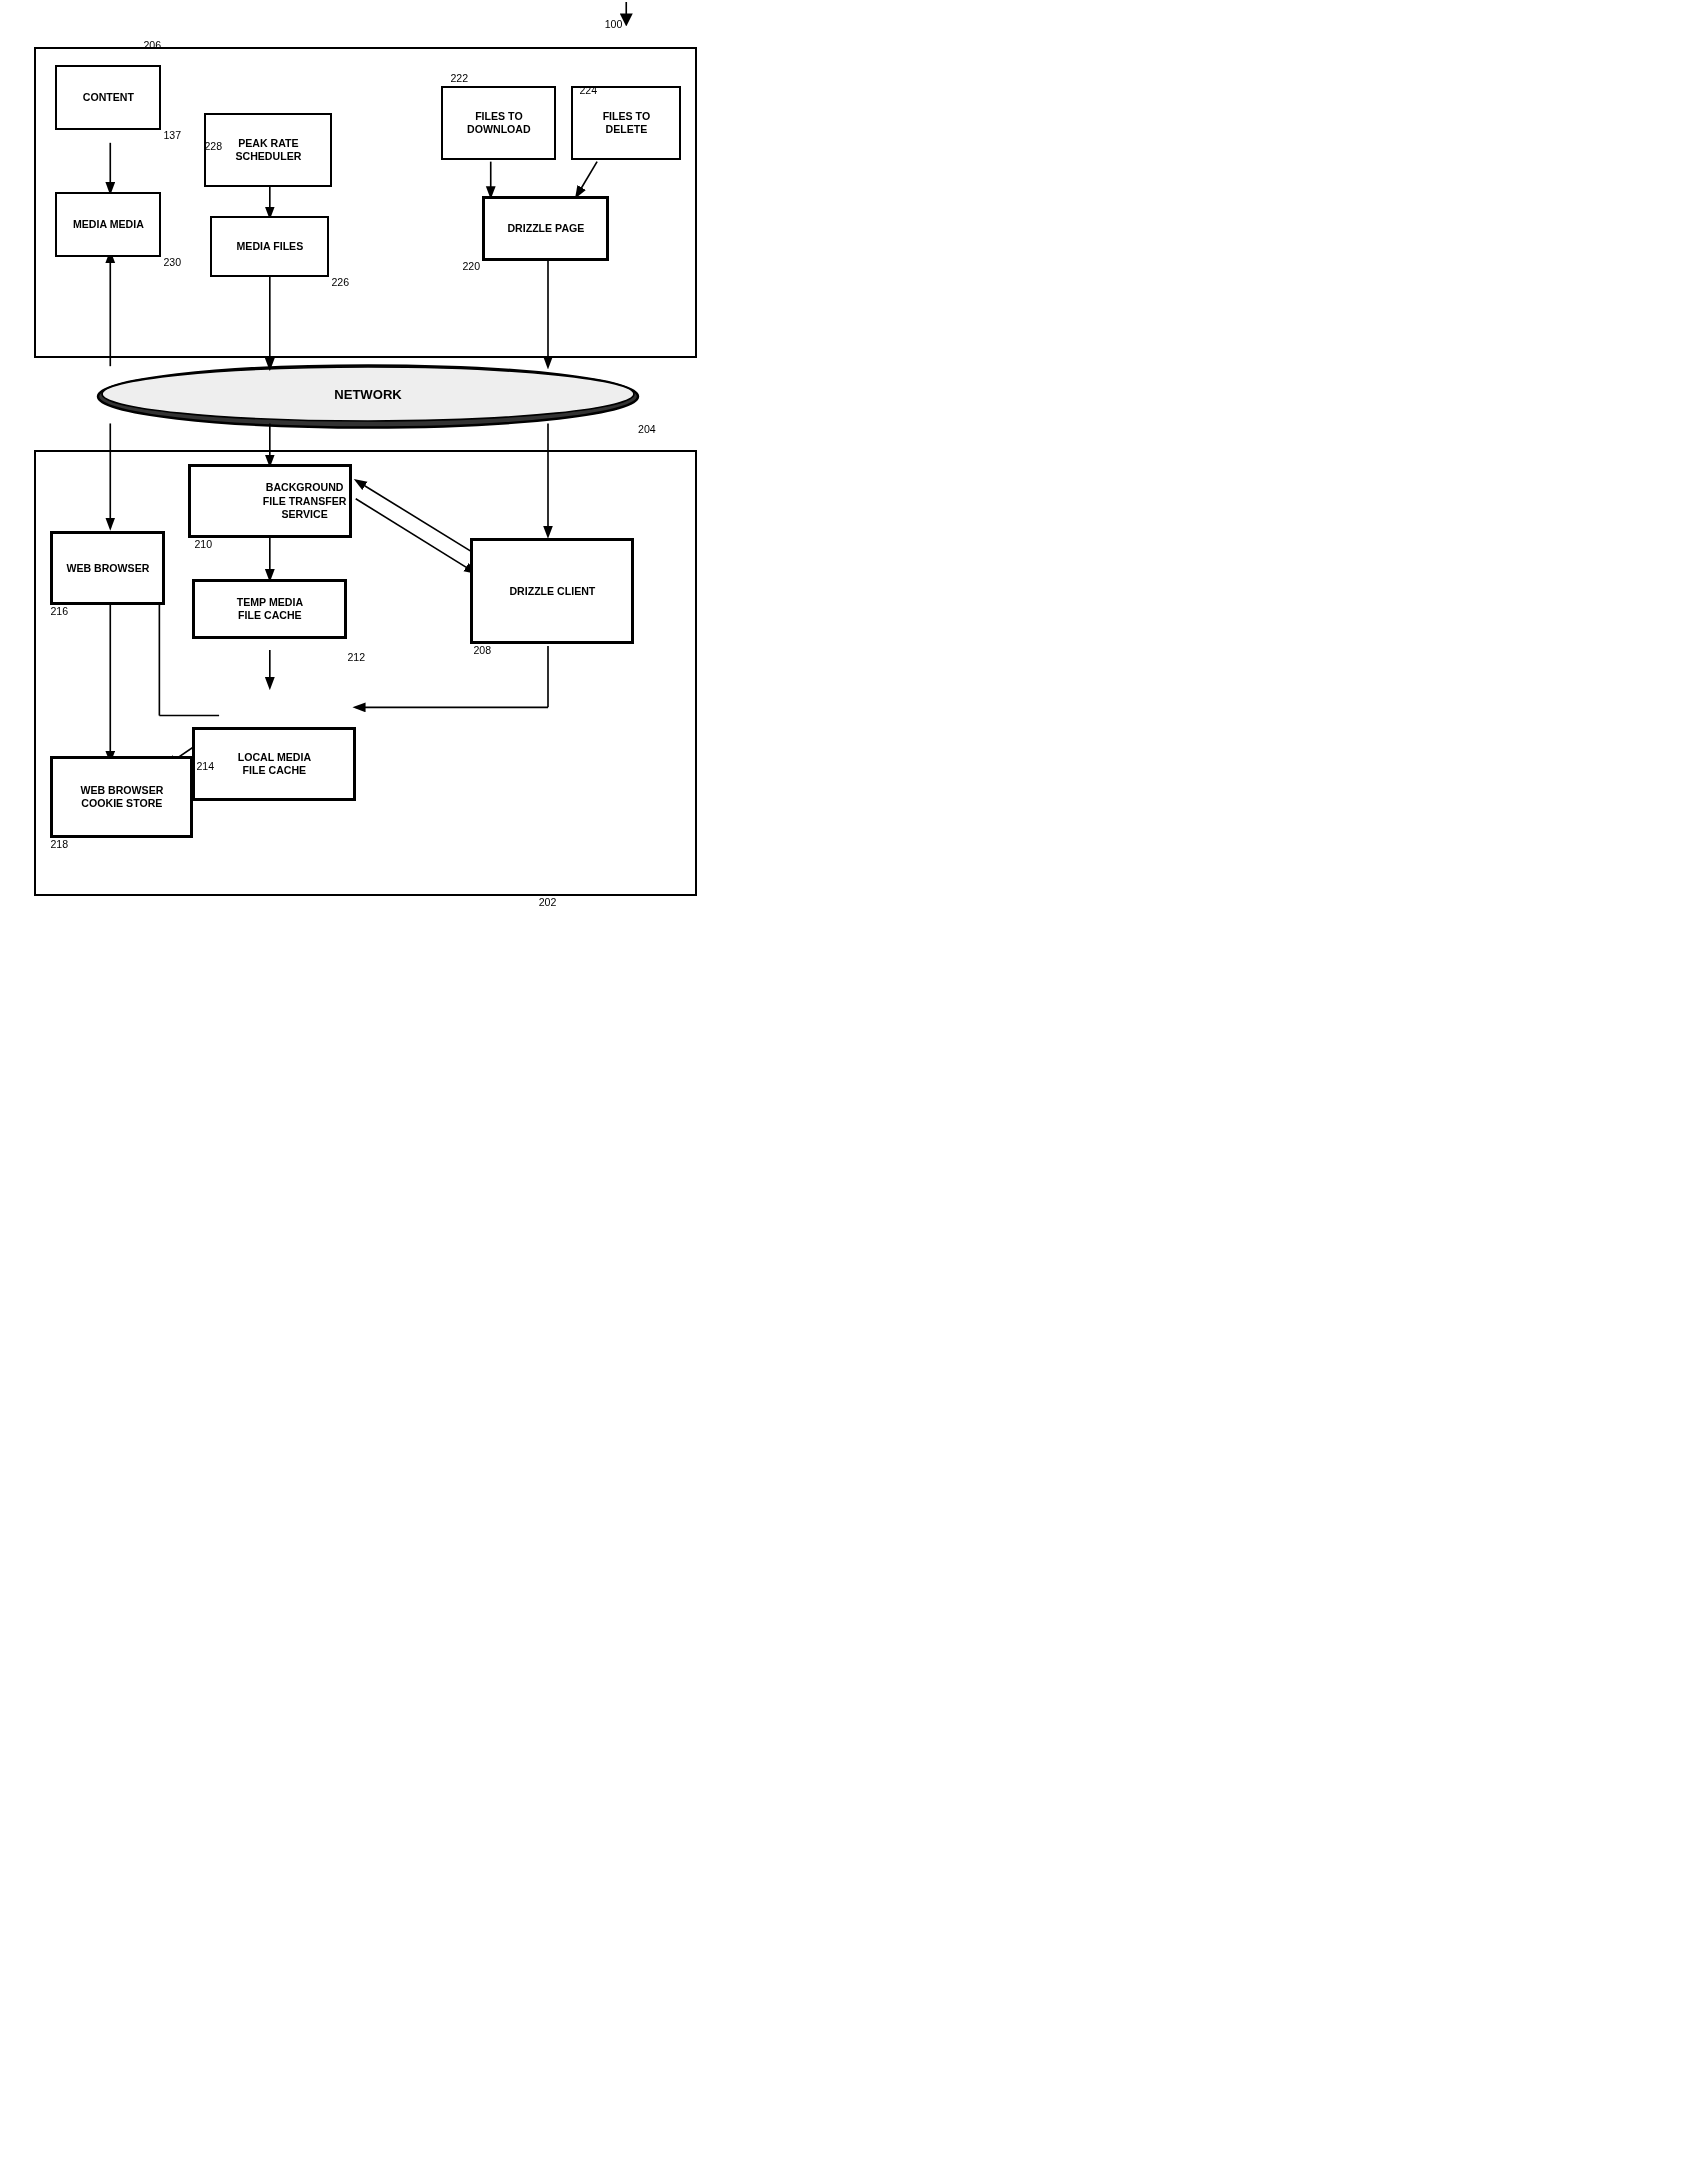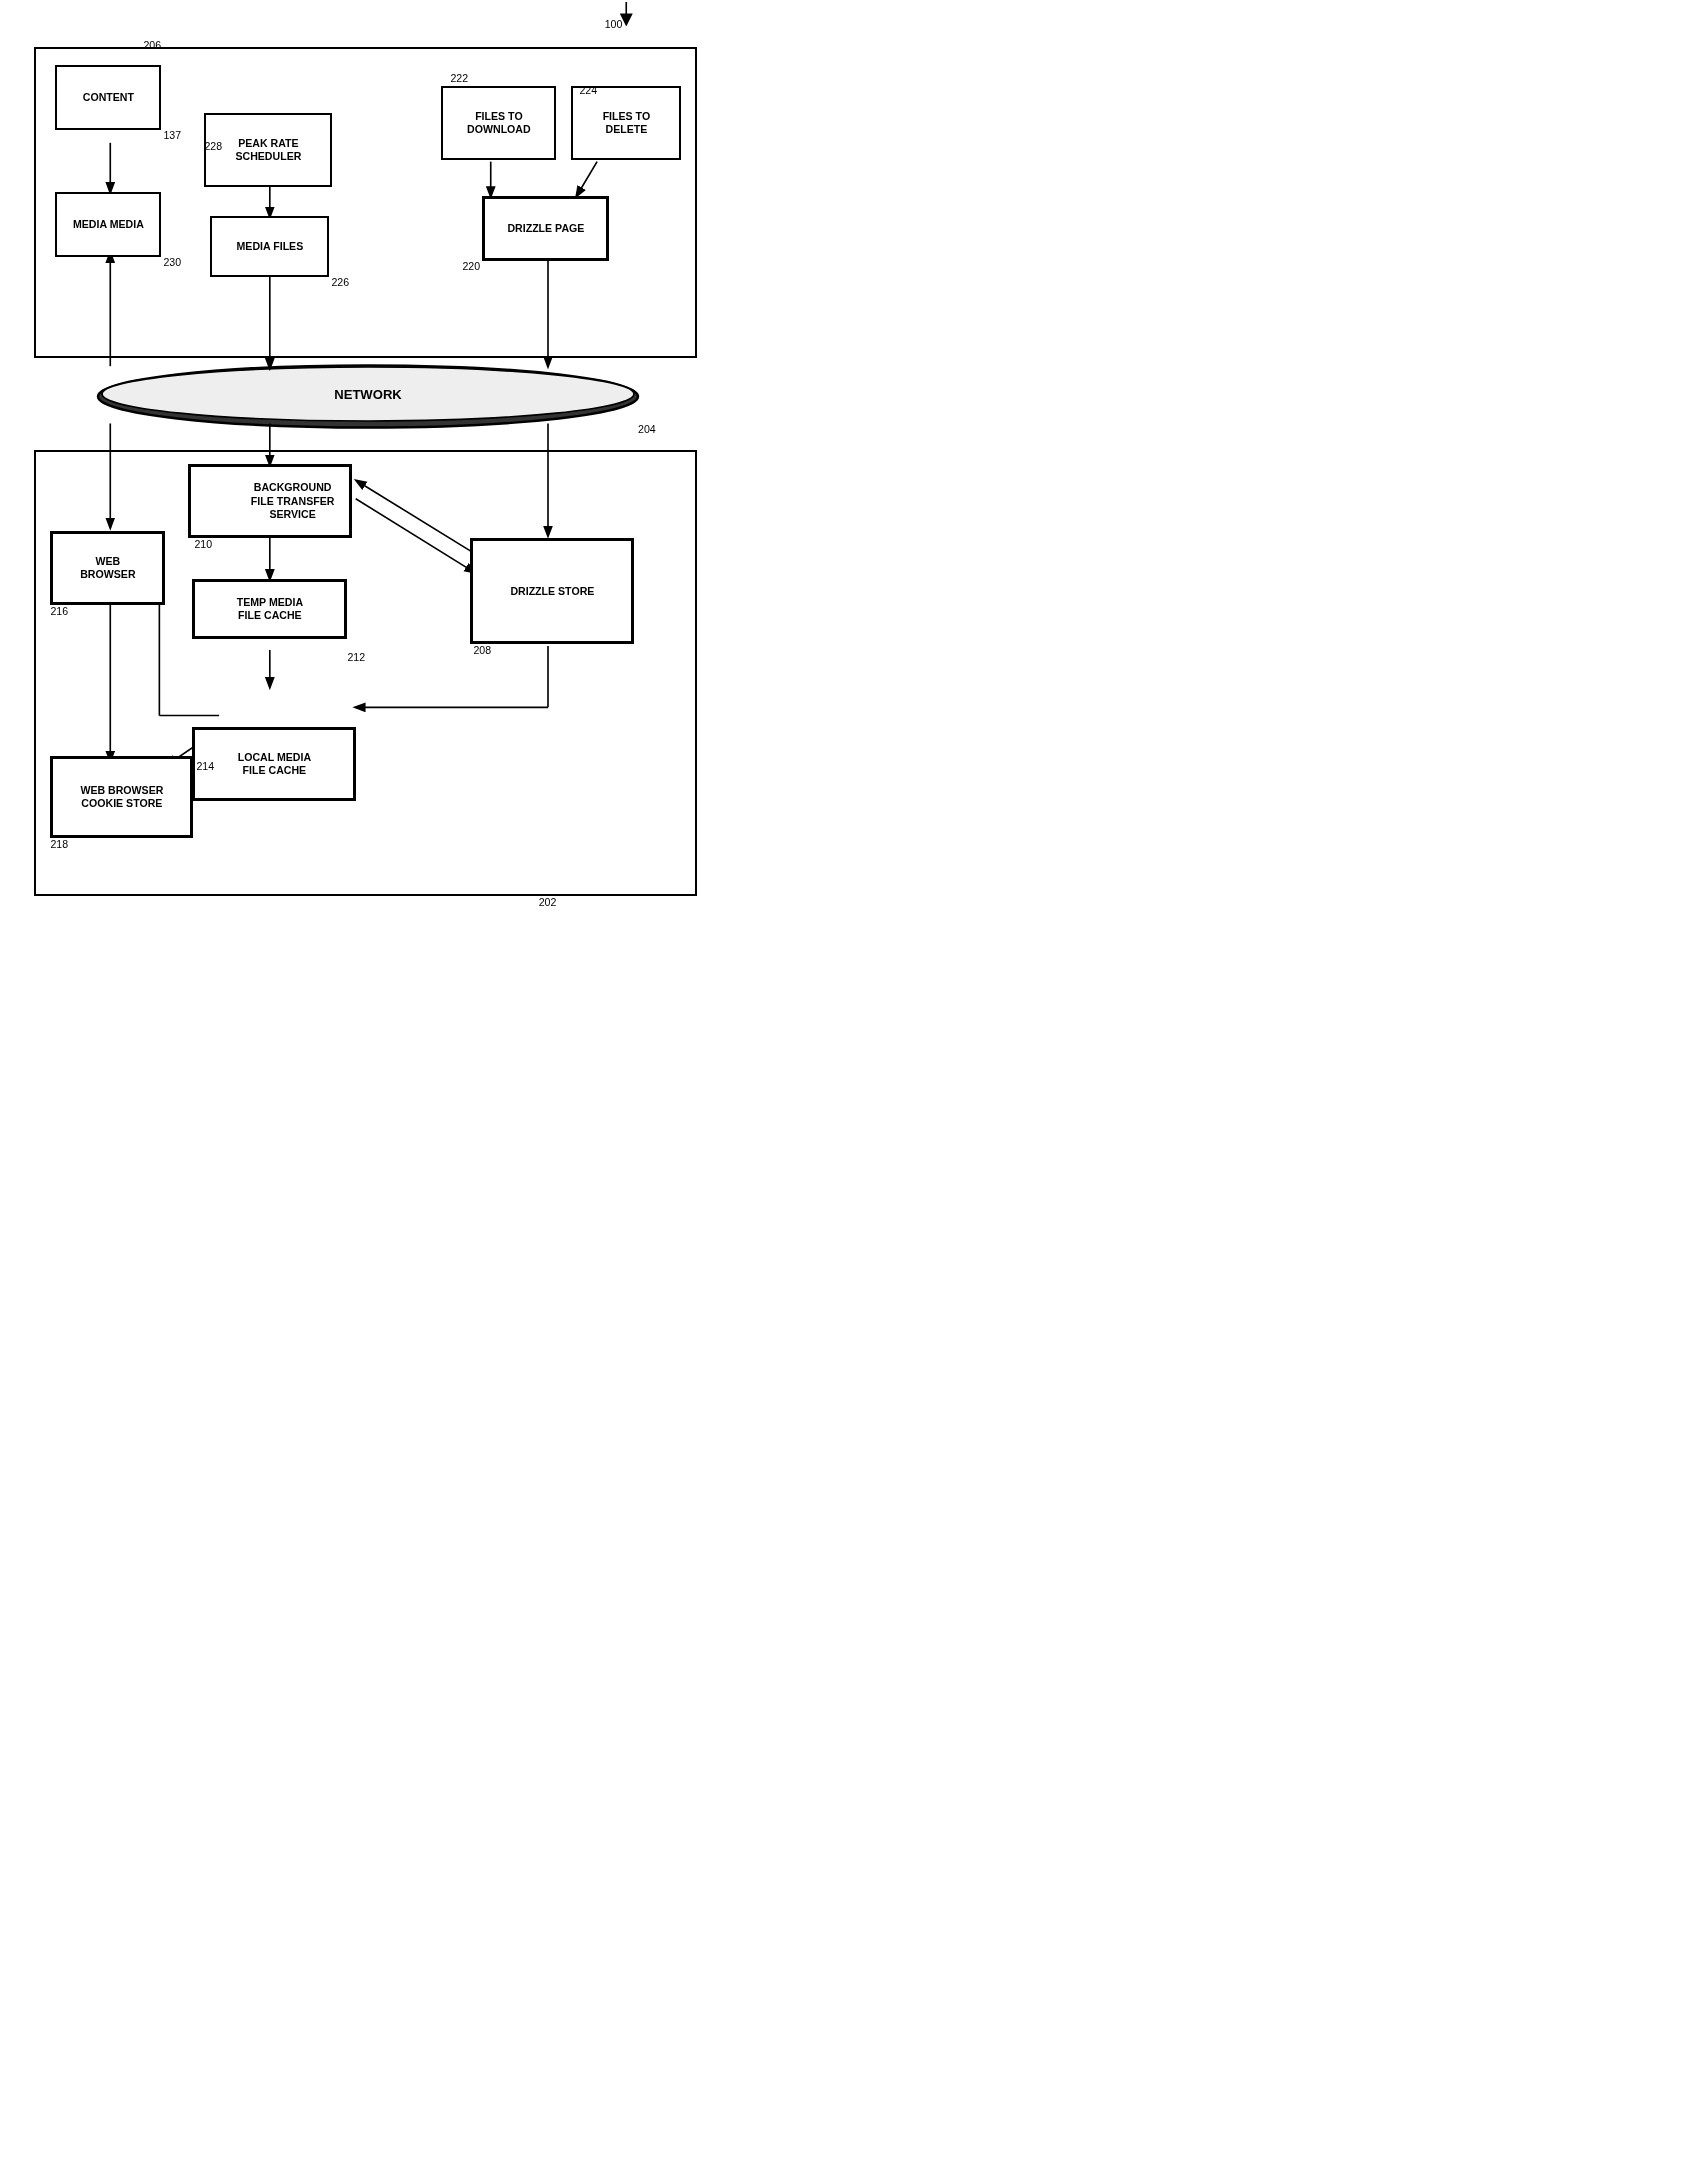--- a/index.html
+++ b/index.html
@@ -27,21 +27,21 @@
       position: absolute;
       border: 2px solid #000;
       background: #fff;
       display: flex;
       align-items: center;
       justify-content: center;
       text-align: center;
       font-size: 10.6px;
       font-weight: bold;
       line-height: 1.3;
-      padding: 15px;
+      padding: 3px;
     }
     .box-thick {
       border-width: 3.3px;
     }
     
     .region-top {
       position: absolute;
       border: 2px solid #000;
       background: transparent;
     }
@@ -173,21 +173,21 @@
     <span>WEB BROWSER</span>
   </div>
   <span class="outer-label" style="left:34px; top:589px;">216</span>
 
   <div class="box box-thick" style="left:176px; top:563px; width:155px; height:60px;">
     <span>TEMP MEDIA<br>FILE CACHE</span>
   </div>
   <span class="outer-label" style="left:331px; top:635px;">212</span>
 
   <div class="box box-thick" style="left:454px; top:522px; width:164px; height:106px;">
-    <span>DRIZZLE STORE</span>
+    <span>DRIZZLE CLIENT</span>
   </div>
   <span class="outer-label" style="left:457px; top:628px;">208</span>
 
   <div class="box box-thick" style="left:176px; top:671px; width:164px; height:74px;margin-top:40px;">
     <span>LOCAL MEDIA<br>FILE CACHE</span>
   </div>
   <span class="outer-label" style="left:180px; top:744px;">214</span>
 
   <div class="box box-thick" style="left:34px; top:740px; width:143px; height:82px;">
     <span>WEB BROWSER<br>COOKIE STORE</span>

